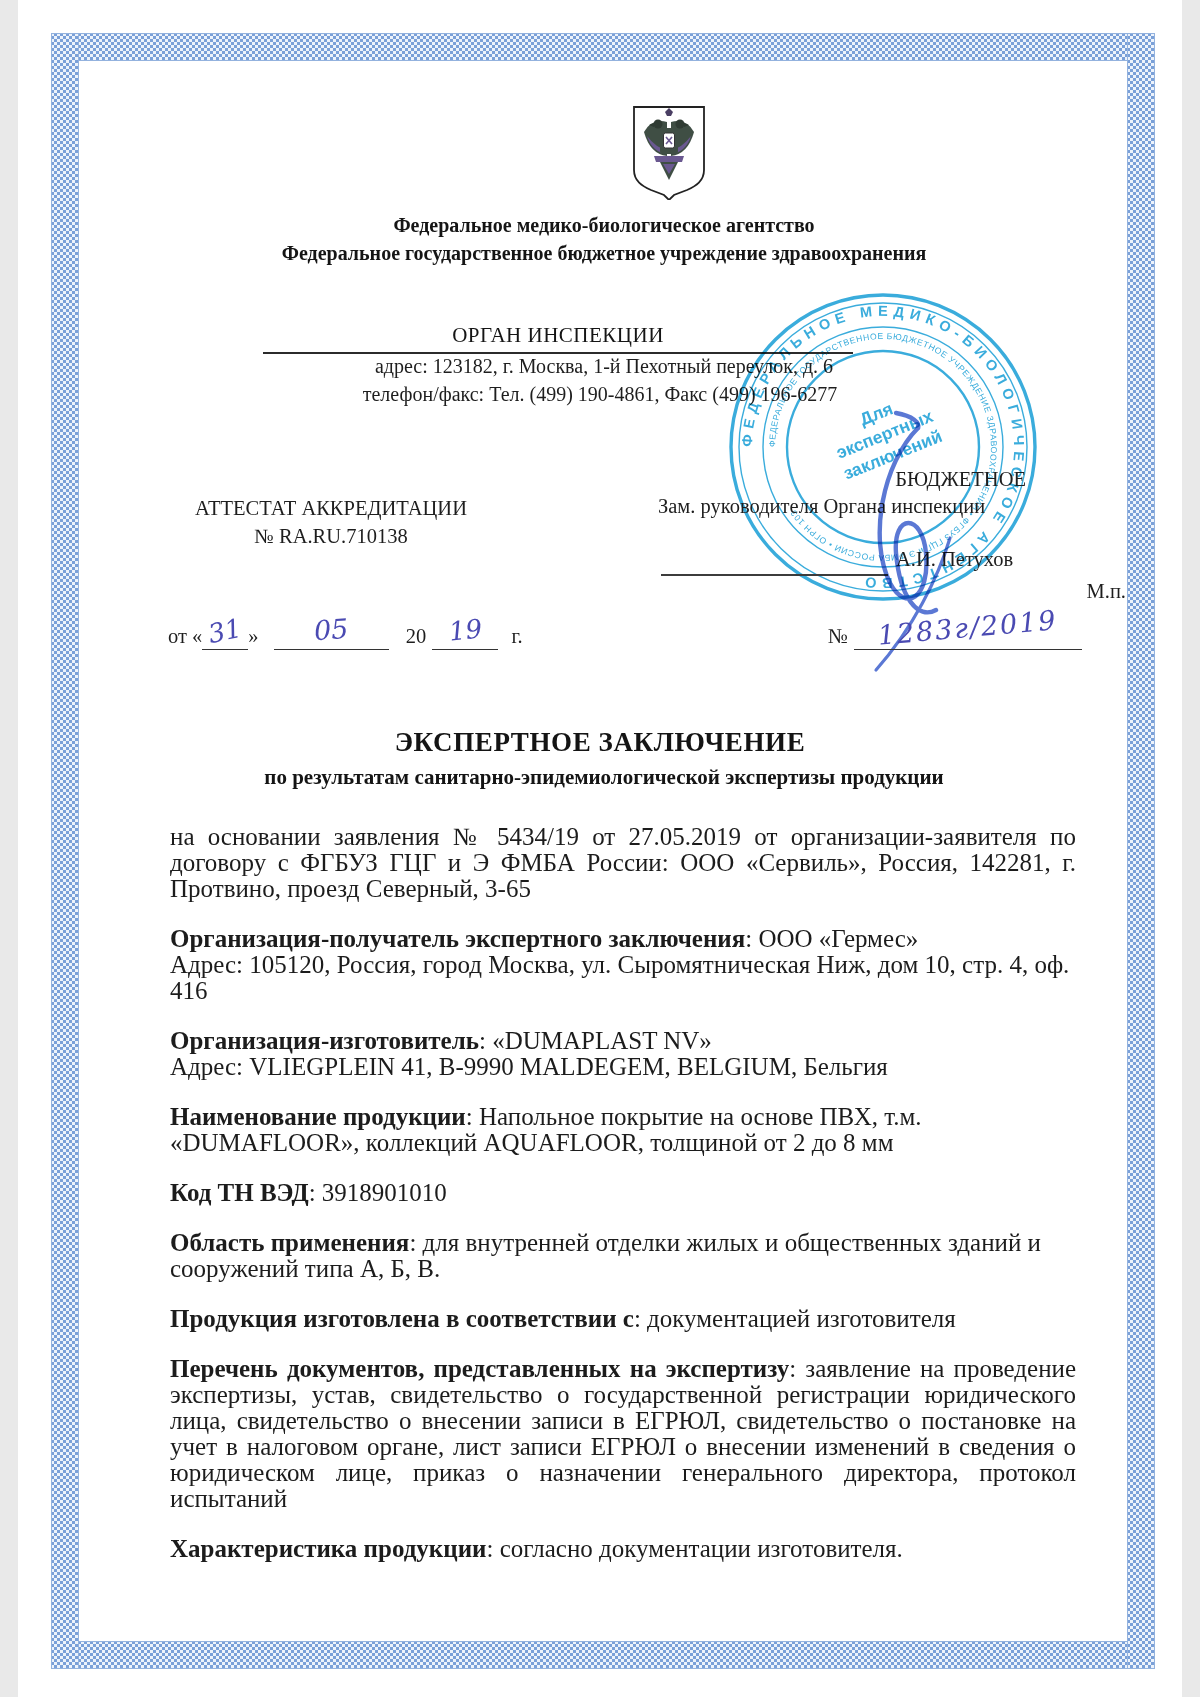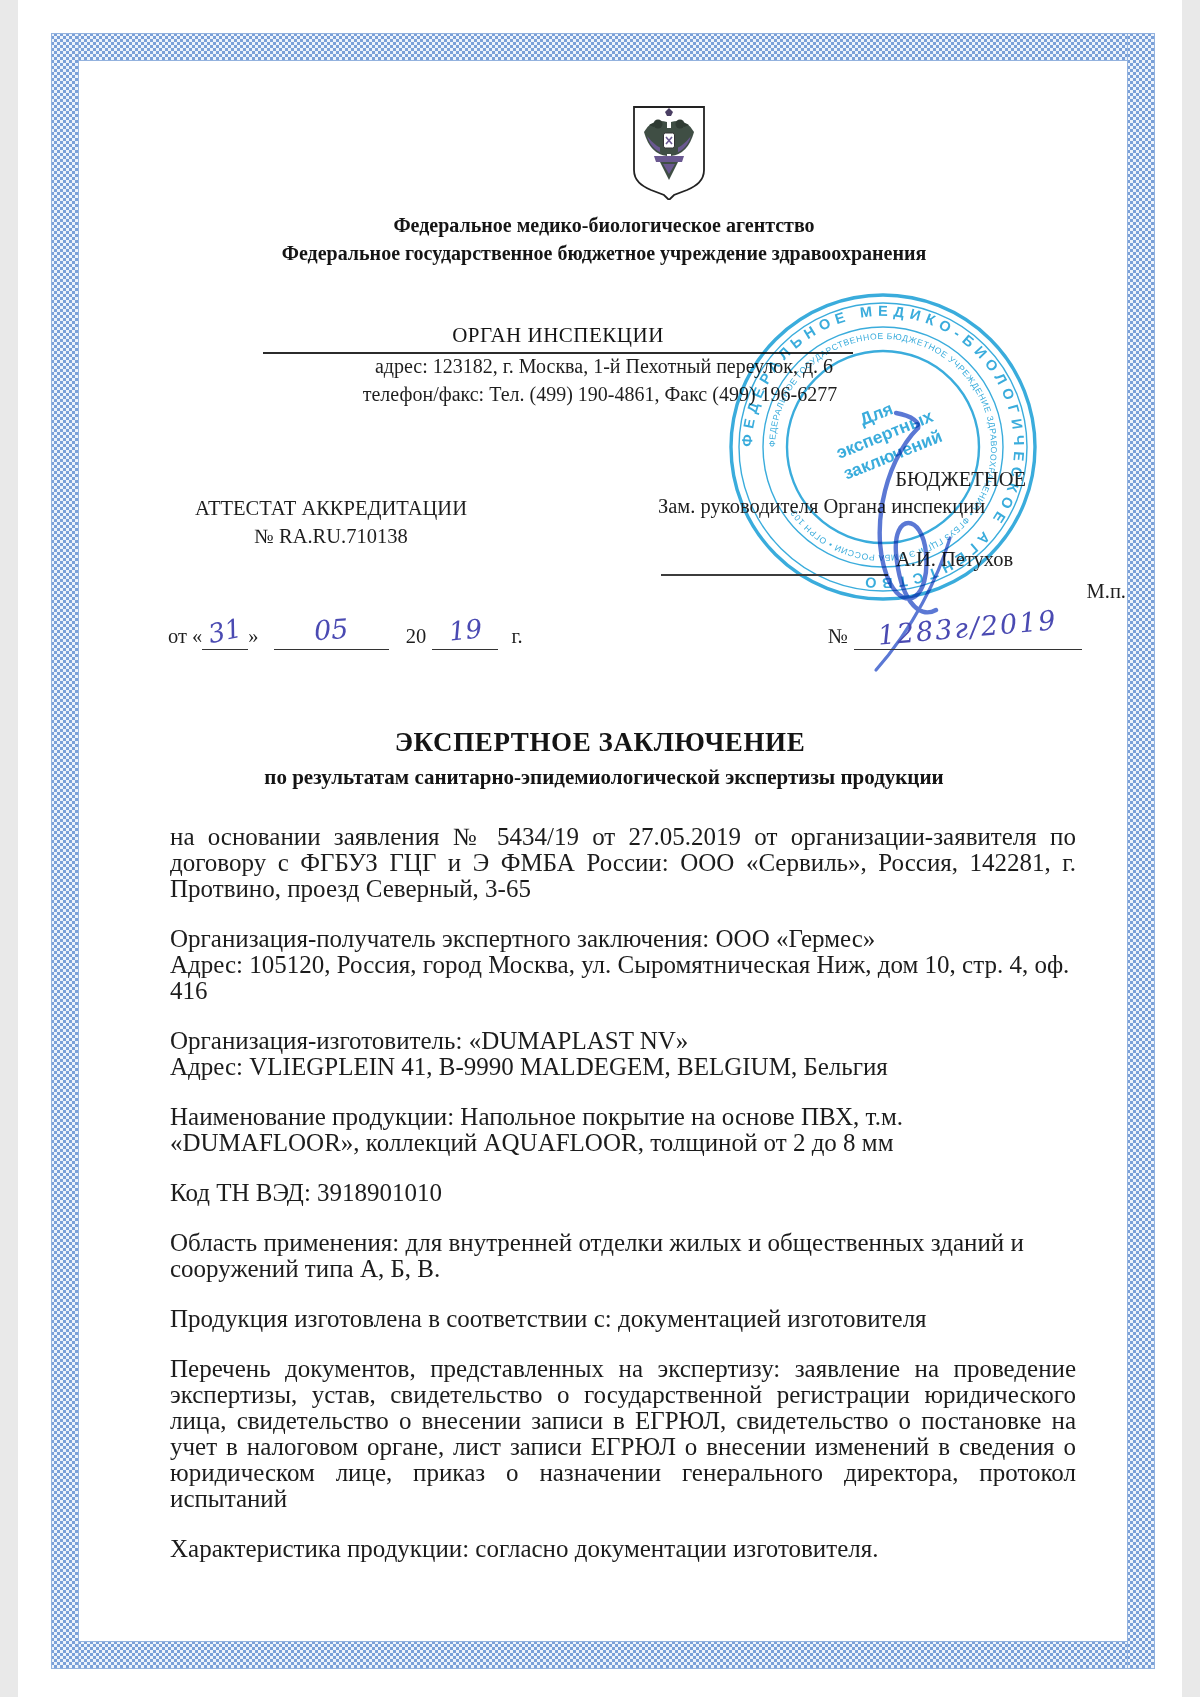--- a/index.html
+++ b/index.html
@@ -39,21 +39,21 @@
   .numline{left:810px;top:618px;font-size:21px;white-space:nowrap;}
   .hw-num{font-size:27px;transform:rotate(-5deg) translateY(-6px);letter-spacing:2px;}
 
   .title-blk{left:0;right:0;top:727px;}
   .doc-title{font-size:27px;font-weight:bold;letter-spacing:.6px;color:#141414;}
   .doc-sub{font-size:21px;font-weight:bold;margin-top:7px;color:#141414;margin-left:8px;}
 
   .body-blk{left:152px;width:906px;top:824px;font-size:25px;line-height:26px;color:#1c1c1c;}
   .para{margin:0 0 24px 0;}
   .para.j{text-align:justify;}
-  .bl{font-weight:normal;}
+  .bl{font-weight:bold;}
 
   .stamp{left:700px;top:282px;mix-blend-mode:multiply;opacity:.9;}
   .stamp text{fill:#24a3d8;font-family:"Liberation Sans",sans-serif;}
   .signature{left:800px;top:398px;mix-blend-mode:multiply;}
 
   .emblem{left:612px;top:104px;}
 </style>
 </head>
 <body>
 

